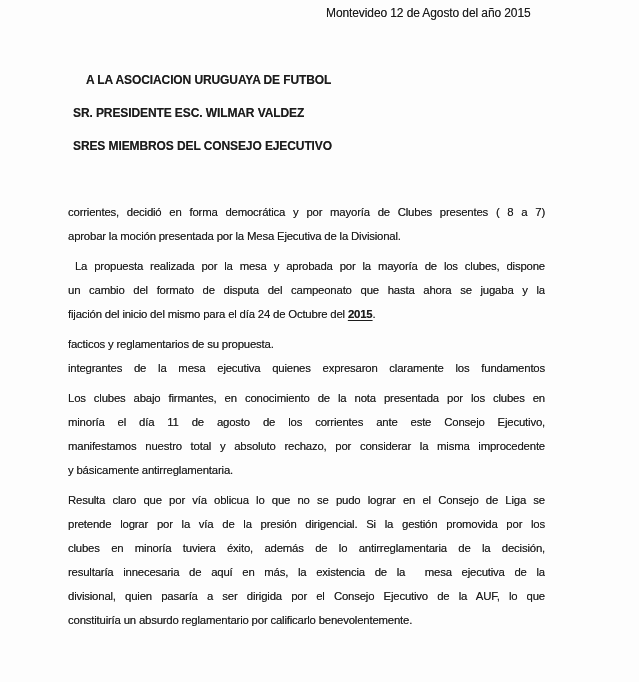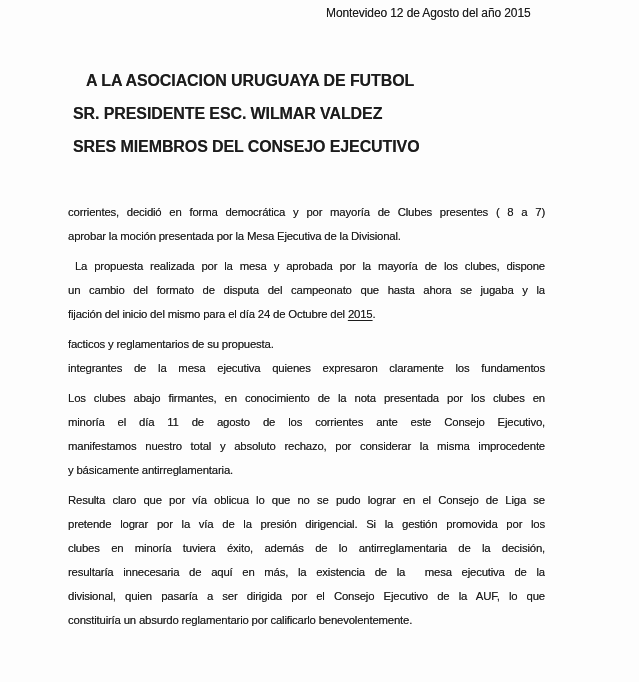--- a/index.html
+++ b/index.html
@@ -21,21 +21,21 @@
     left: 294px; top: 6px;
     font-size: 12px;
     letter-spacing: -0.1px;
     white-space: nowrap;
     margin-left: 32px;
   }
   .recipients {
     position: absolute;
     left: 73px; top: 64px;
     font-weight: bold;
-    font-size: 16px;
+    font-size: 12px;
     letter-spacing: -0.1px;
   }
   .rline {
     line-height: 33px;
     height: 33px;
     white-space: nowrap;
   }
   .rline.indent-first { padding-left: 13px; }
   .paragraphs {
     position: absolute;
@@ -52,20 +52,21 @@
     text-align: justify;
     text-align-last: justify;
   }
   .pline.last {
     text-align: right;
     text-align-last: left;
   }
   .uline {
     text-decoration: underline;
     text-underline-offset: 2px;
+    font-weight: bold;
   }
 </style>
 </head>
 <body>
 
 <div class="page" style="background: rgb(253, 253, 253); color: rgb(28, 28, 28);">
 
   <div class="date-line">Montevideo 12 de Agosto del año 2015</div>
 
   <div class="recipients">

